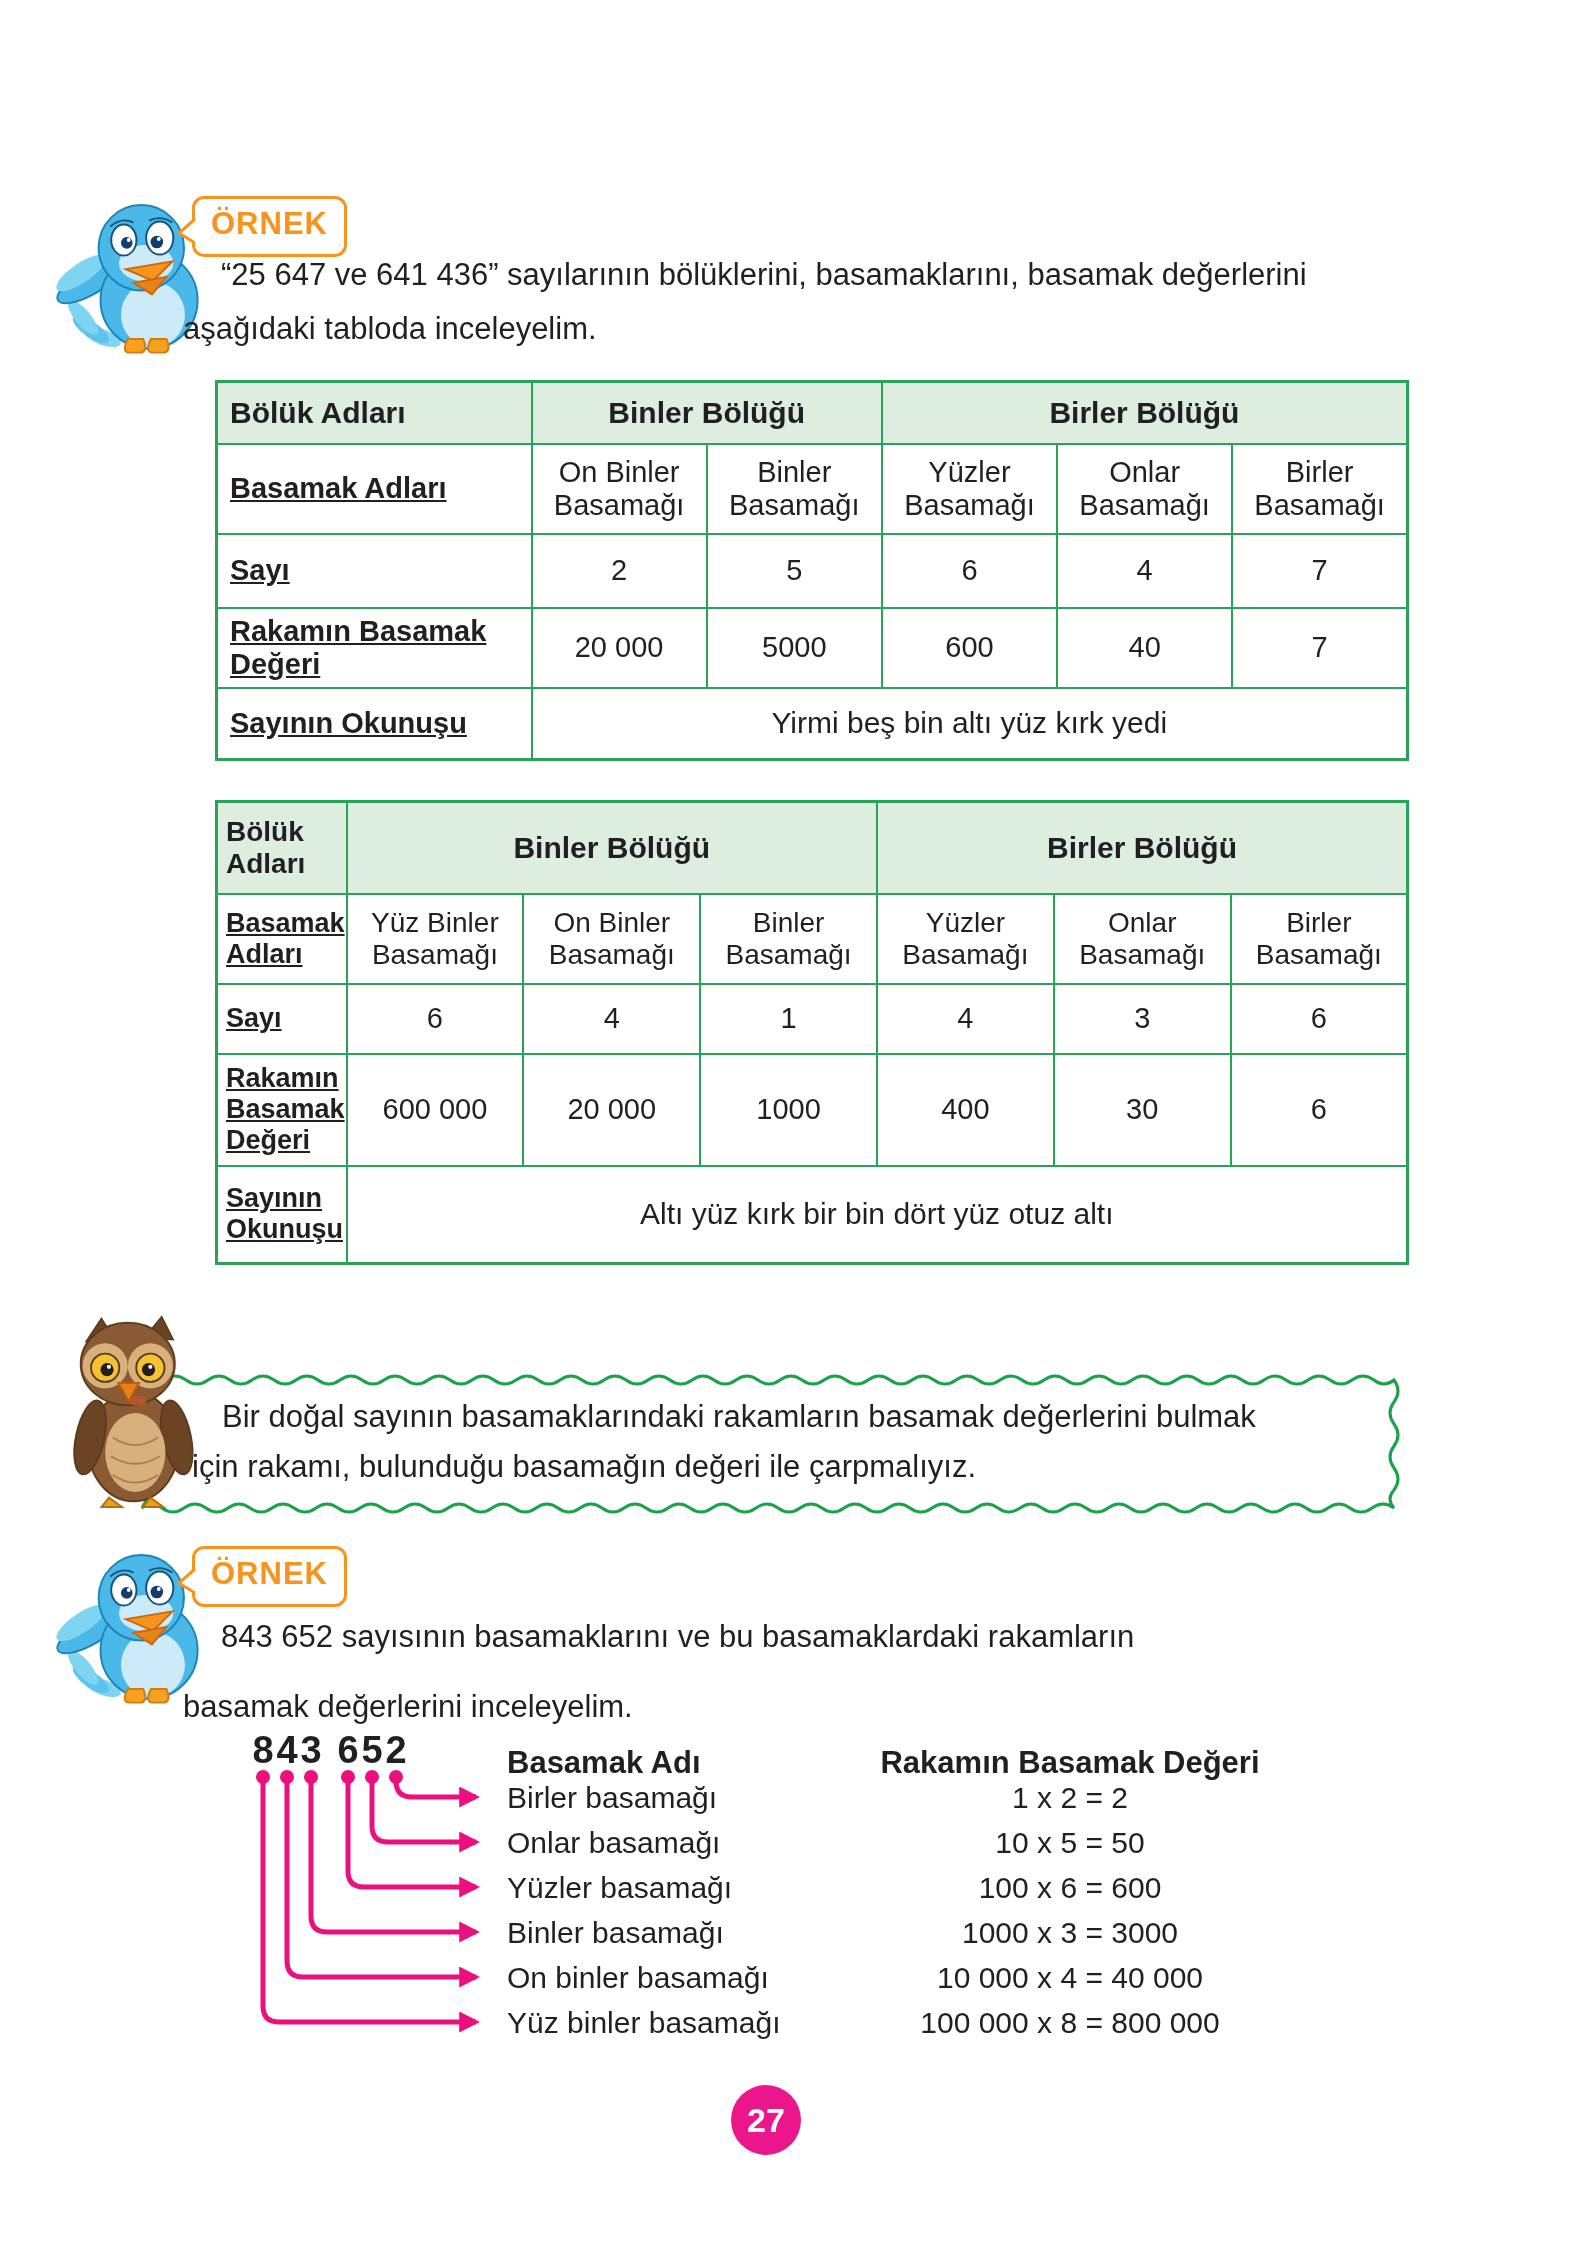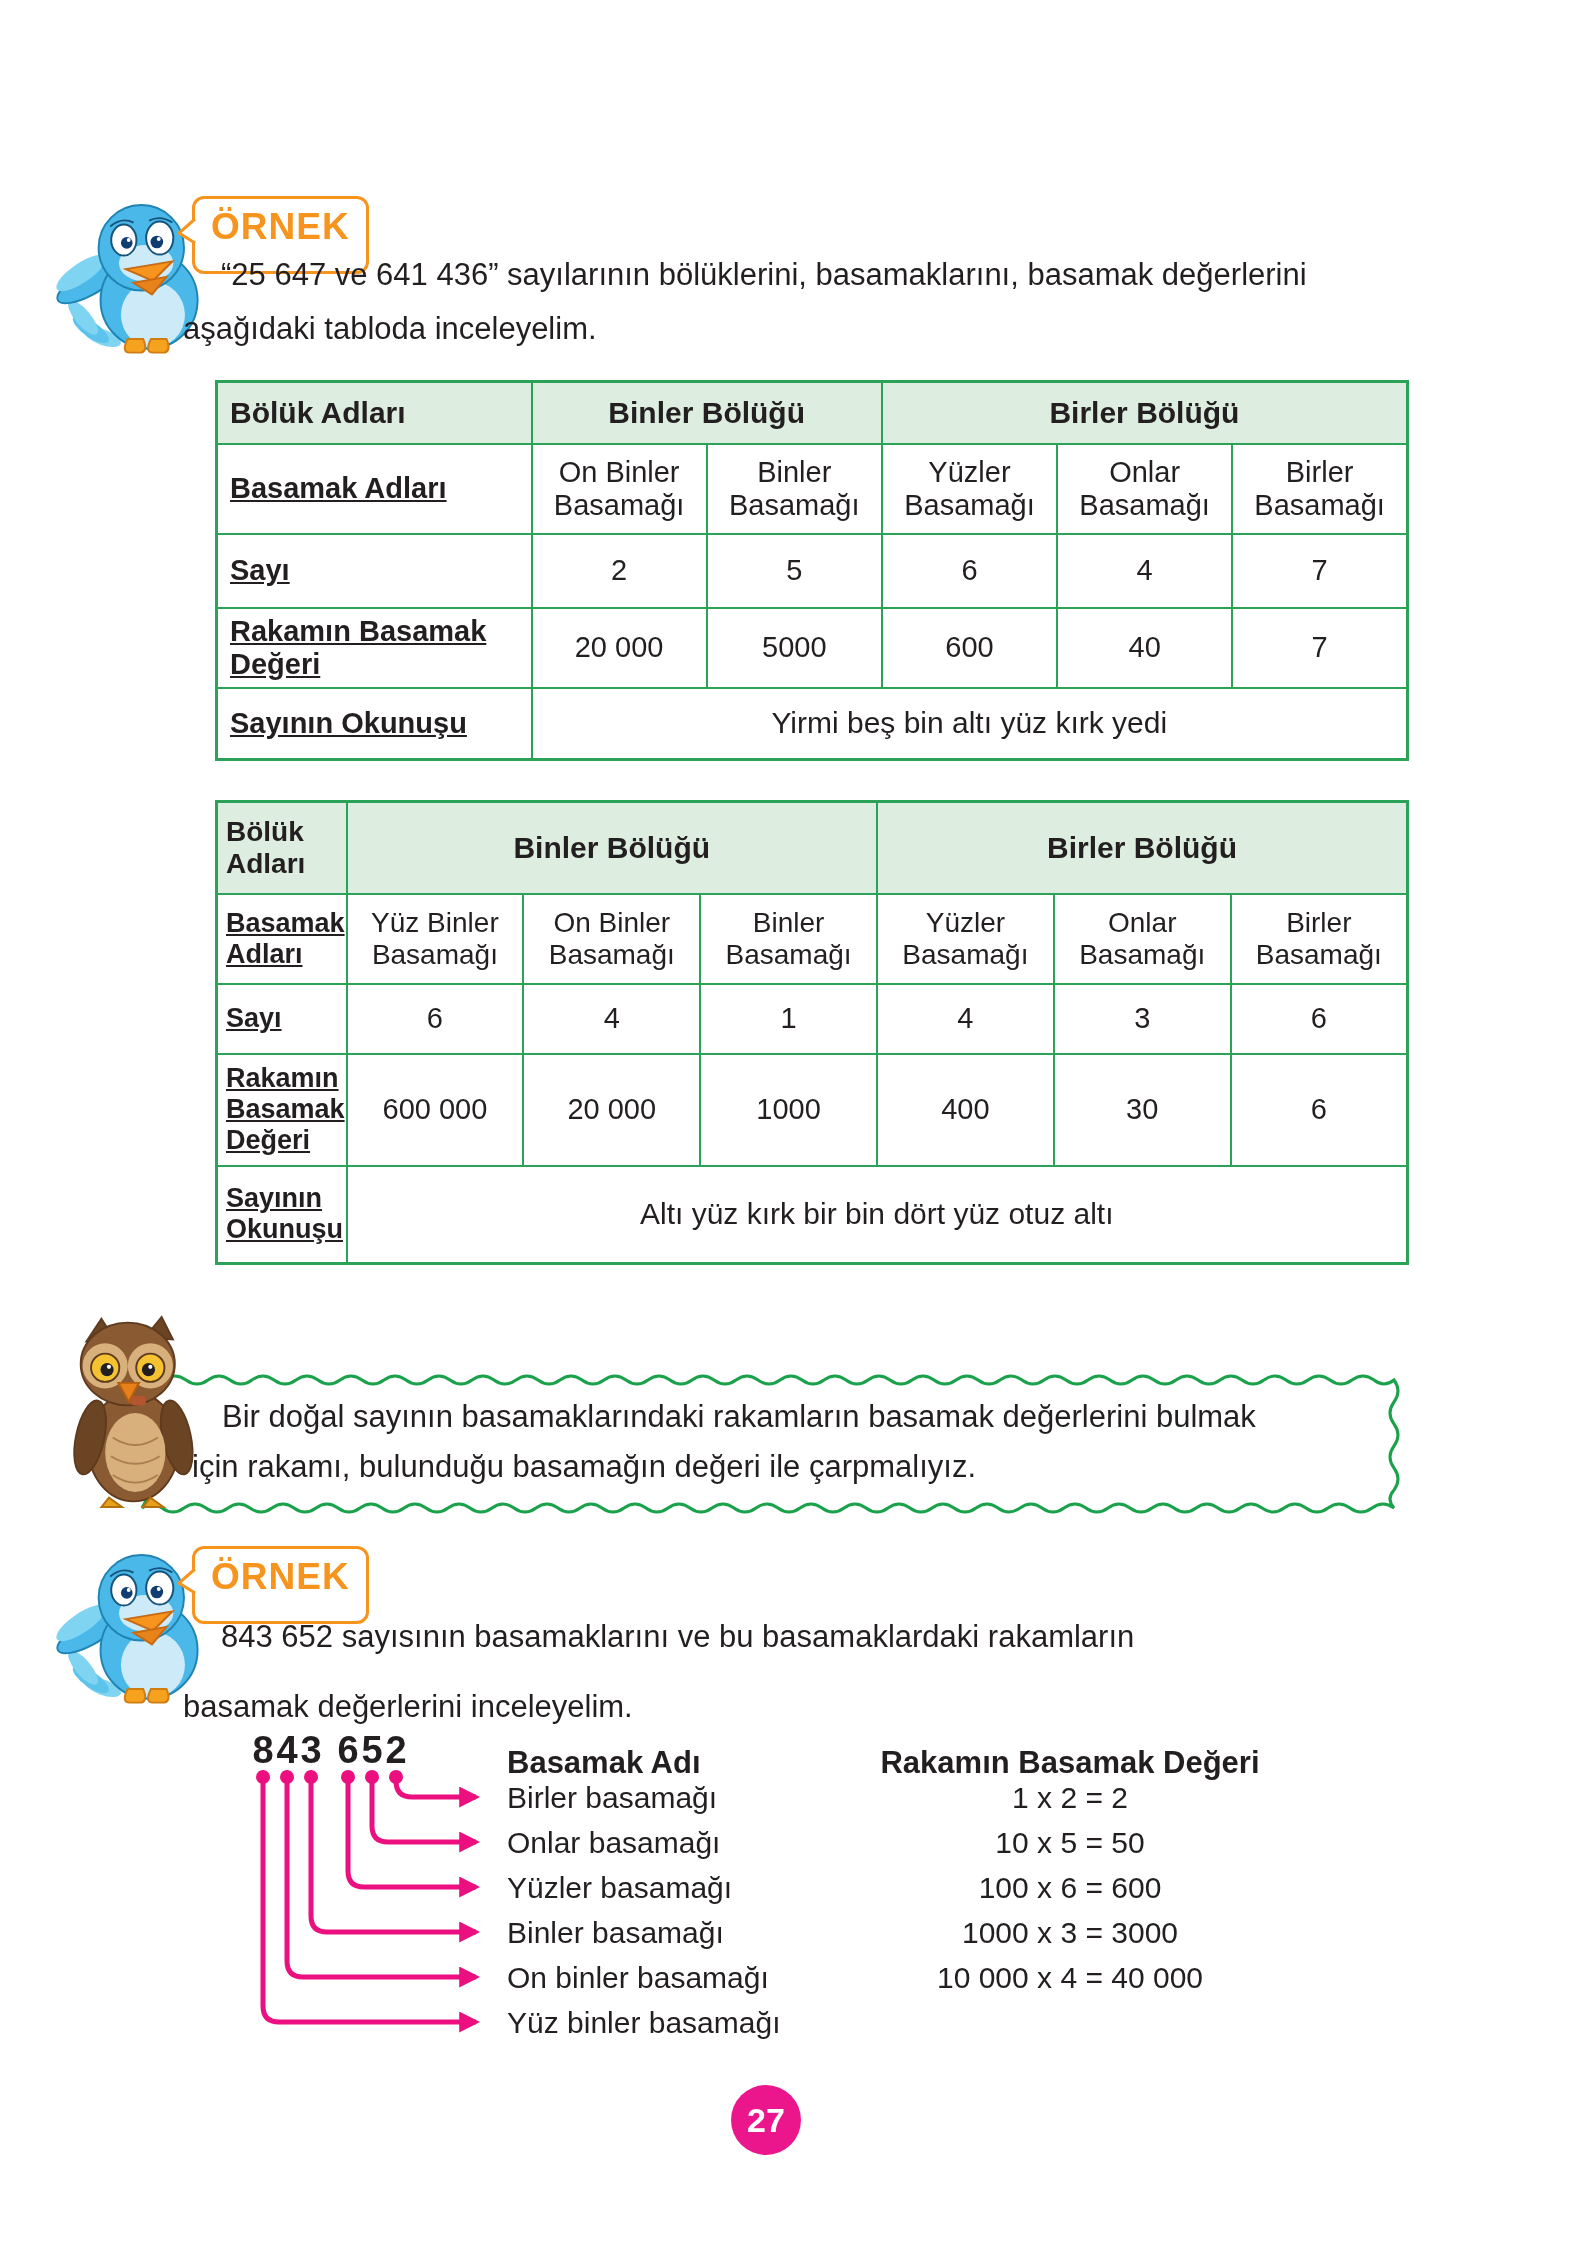--- a/index.html
+++ b/index.html
@@ -5,22 +5,22 @@
   * { margin:0; padding:0; box-sizing:border-box; }
   html,body { background:#ffffff; }
   body { font-family:"Liberation Sans","DejaVu Sans",sans-serif; color:#231f20; }
   .page { position:relative; width:1575px; height:2245px; background:#ffffff; overflow:hidden; }
 
   
   .mascot { position:absolute; }
 
   
   .badge { position:absolute; border:3px solid #f7941d; border-radius:12px; background:#fff;
-           color:#f7941d; font-weight:bold; font-size:37px; letter-spacing:1px;
-           padding:7px 16px 23px 16px; }
+           color:#f7941d; font-weight:bold; font-size:31px; letter-spacing:1px;
+           padding:7px 16px 12px 16px; }
   .badge .tail { position:absolute; left:-17px; top:18px; }
 
   
   .para { position:absolute; font-size:31px; line-height:54px; color:#231f20; }
 
   
   table.ptable { position:absolute; border-collapse:collapse; table-layout:fixed; background:#fff; }
   table.ptable td, table.ptable th { border:2px solid #2aa257; vertical-align:middle; }
   table.ptable { border:3px solid #2aa257; }
   .ptable .hdr { background:#ddeee1; font-weight:bold; font-size:30px; text-align:center; }
@@ -294,20 +294,21 @@
       <div class="dg-row-name">On binler basamağı</div>
       <div class="dg-row-name">Yüz binler basamağı</div>
     </div>
 
     <div class="dg-vals">
       <div class="dg-row-val">1 x 2 = 2</div>
       <div class="dg-row-val">10 x 5 = 50</div>
       <div class="dg-row-val">100 x 6 = 600</div>
       <div class="dg-row-val">1000 x 3 = 3000</div>
       <div class="dg-row-val">10 000 x 4 = 40 000</div>
+      <div class="dg-row-val">100 000 x 8 = 800 000</div>
     </div>
   </div>
 
   <div class="page-circle">
     <span>27</span>
   </div>
 
 </div>
 
 </body></html>

